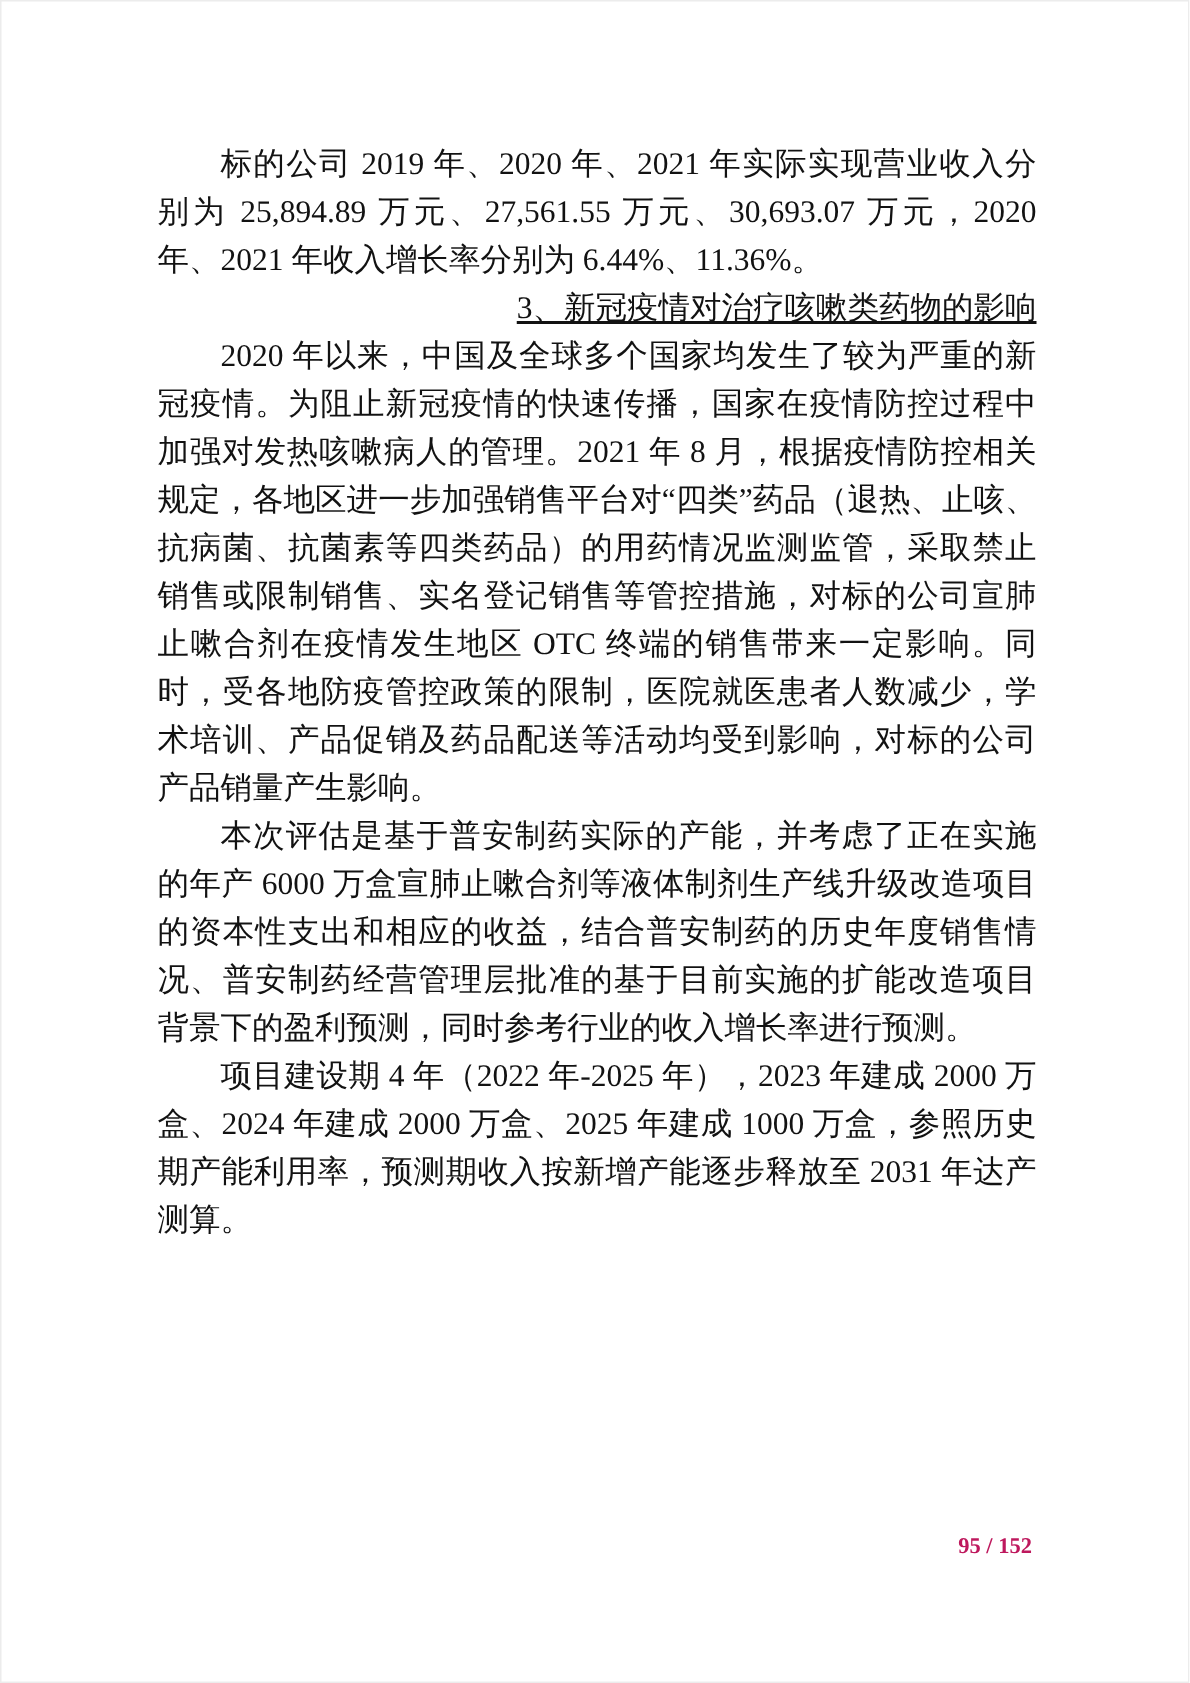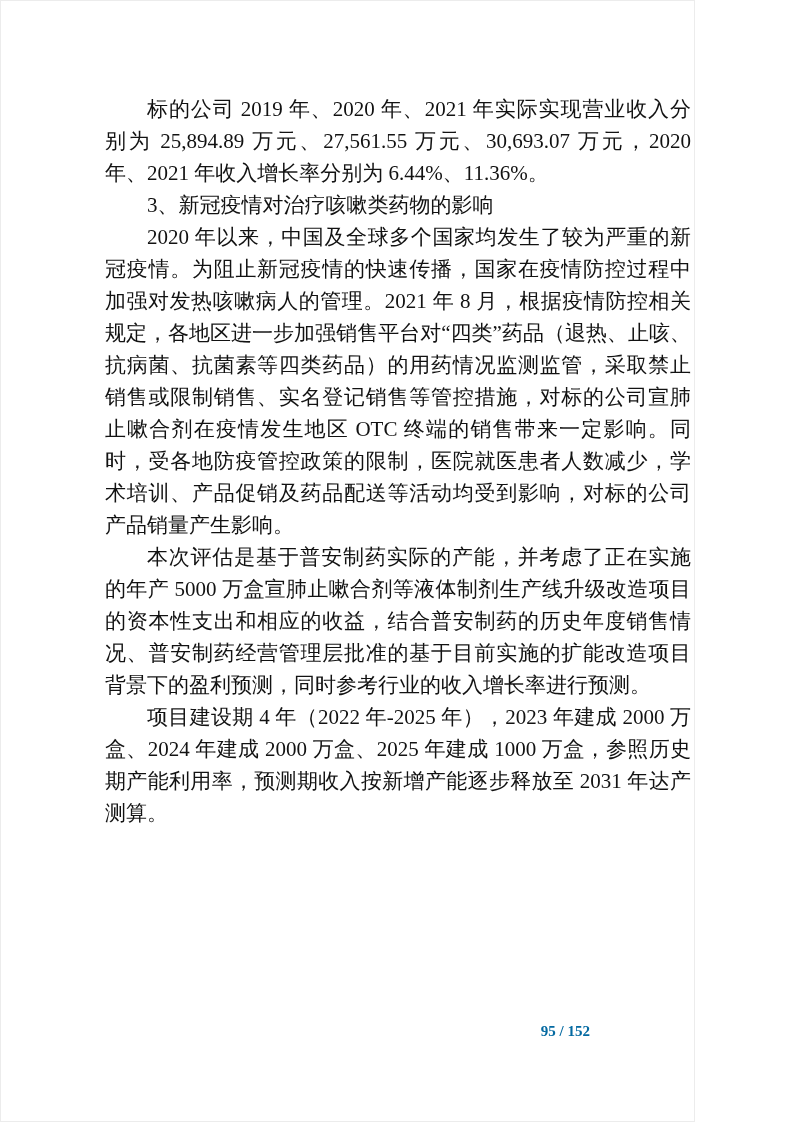--- a/index.html
+++ b/index.html
@@ -2,21 +2,21 @@
 <html><head>
 <meta charset="utf-8">
 <style>
   html, body {
     margin: 0;
     padding: 0;
     background: #ffffff;
   }
   .page {
     position: relative;
-    width: 695px;
+    width: 793px;
     height: 1122px;
     background: #ffffff;
     box-sizing: border-box;
     border: 1px solid #ececec;
     font-family: "Liberation Serif", "DejaVu Serif", serif;
     color: #121212;
     overflow: hidden;
   }
   .content {
     position: absolute;
@@ -28,37 +28,38 @@
     margin: 0;
     font-size: 21px;
     line-height: 32px;
     text-align: justify;
     text-justify: inter-ideograph;
     text-indent: 2em;
     word-break: break-all;
     letter-spacing: 0;
   }
   .para.heading {
-    text-align: left;
+    text-align: right;
+    text-decoration: underline;
   }
   .footer {
     position: absolute;
     right: 104px;
     top: 1022px;
     font-size: 15px;
     font-weight: bold;
     font-family: "Liberation Serif", "DejaVu Serif", serif;
-    color: #0369a1;
+    color: #be185d;
   }
 </style>
 </head>
 <body>
 
 <div class="page">
   <div class="content" id="document-body">
       <p class="para">标的公司 2019 年、2020 年、2021 年实际实现营业收入分别为 25,894.89 万元、27,561.55 万元、30,693.07 万元，2020 年、2021 年收入增长率分别为 6.44%、11.36%。</p>
       <p class="para heading">3、新冠疫情对治疗咳嗽类药物的影响</p>
       <p class="para">2020 年以来，中国及全球多个国家均发生了较为严重的新冠疫情。为阻止新冠疫情的快速传播，国家在疫情防控过程中加强对发热咳嗽病人的管理。2021 年 8 月，根据疫情防控相关规定，各地区进一步加强销售平台对“四类”药品（退热、止咳、抗病菌、抗菌素等四类药品）的用药情况监测监管，采取禁止销售或限制销售、实名登记销售等管控措施，对标的公司宣肺止嗽合剂在疫情发生地区 OTC 终端的销售带来一定影响。同时，受各地防疫管控政策的限制，医院就医患者人数减少，学术培训、产品促销及药品配送等活动均受到影响，对标的公司产品销量产生影响。</p>
-      <p class="para">本次评估是基于普安制药实际的产能，并考虑了正在实施的年产 5000 万盒宣肺止嗽合剂等液体制剂生产线升级改造项目的资本性支出和相应的收益，结合普安制药的历史年度销售情况、普安制药经营管理层批准的基于目前实施的扩能改造项目背景下的盈利预测，同时参考行业的收入增长率进行预测。</p>
+      <p class="para">本次评估是基于普安制药实际的产能，并考虑了正在实施的年产 6000 万盒宣肺止嗽合剂等液体制剂生产线升级改造项目的资本性支出和相应的收益，结合普安制药的历史年度销售情况、普安制药经营管理层批准的基于目前实施的扩能改造项目背景下的盈利预测，同时参考行业的收入增长率进行预测。</p>
       <p class="para">项目建设期 4 年（2022 年-2025 年），2023 年建成 2000 万盒、2024 年建成 2000 万盒、2025 年建成 1000 万盒，参照历史期产能利用率，预测期收入按新增产能逐步释放至 2031 年达产测算。</p>
     </div>
   <div class="footer">95 / 152</div>
 </div>
 
 </body></html>

